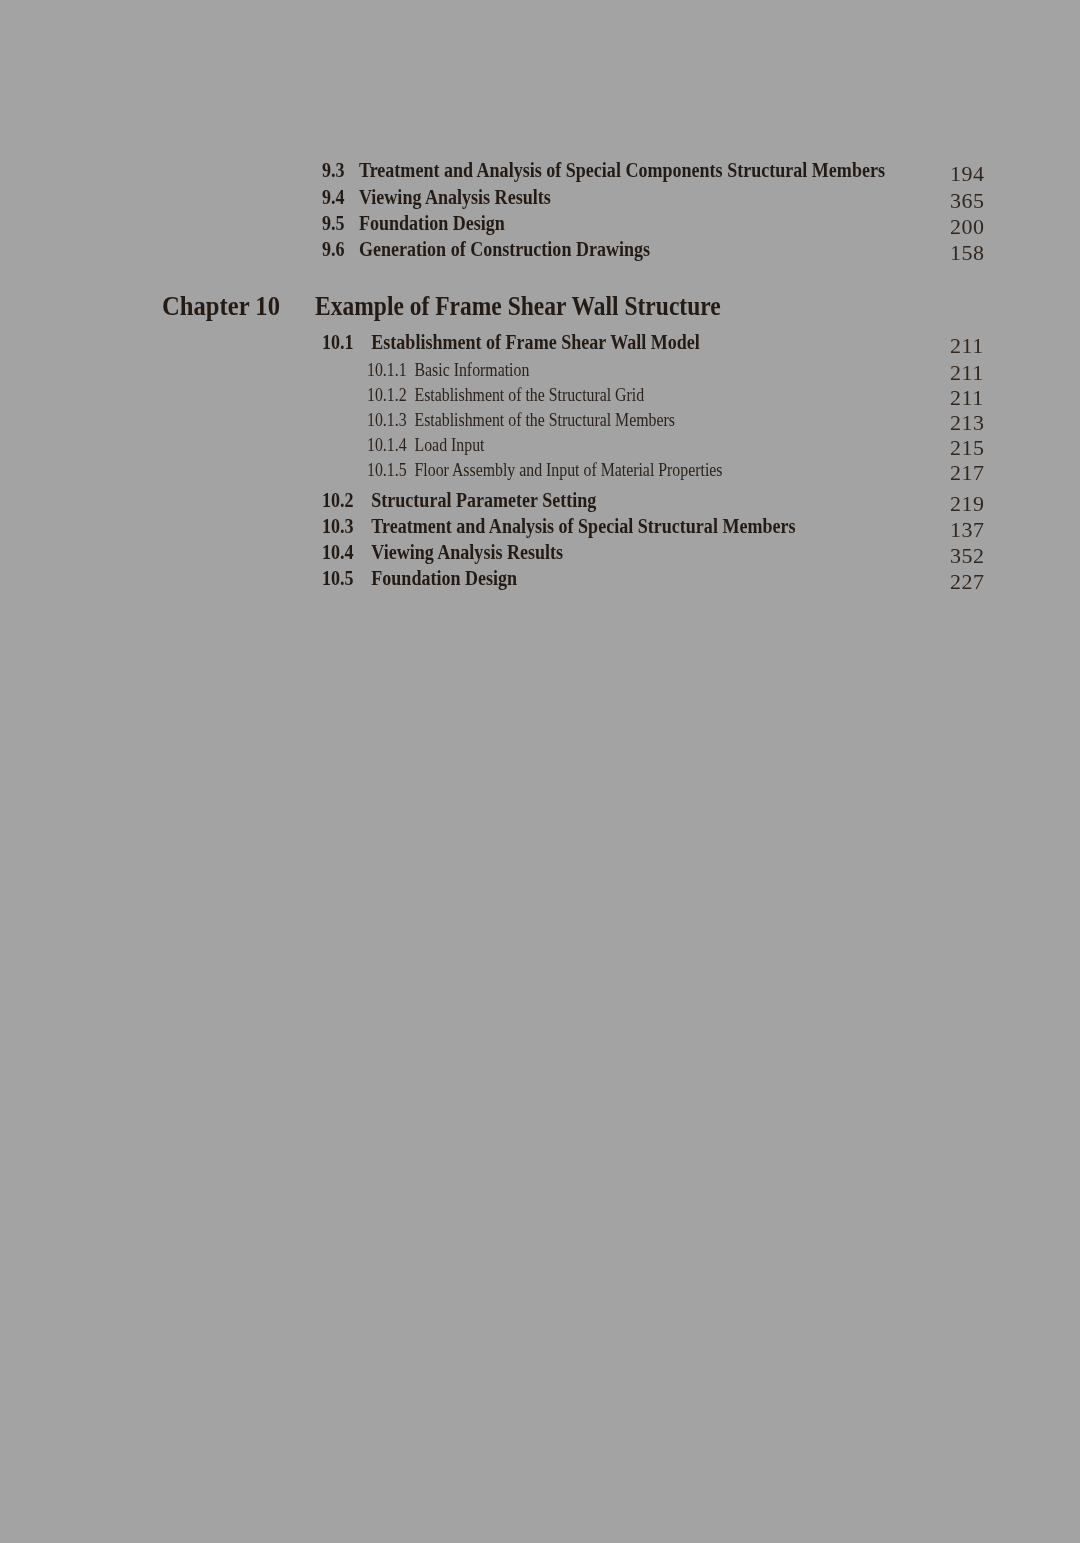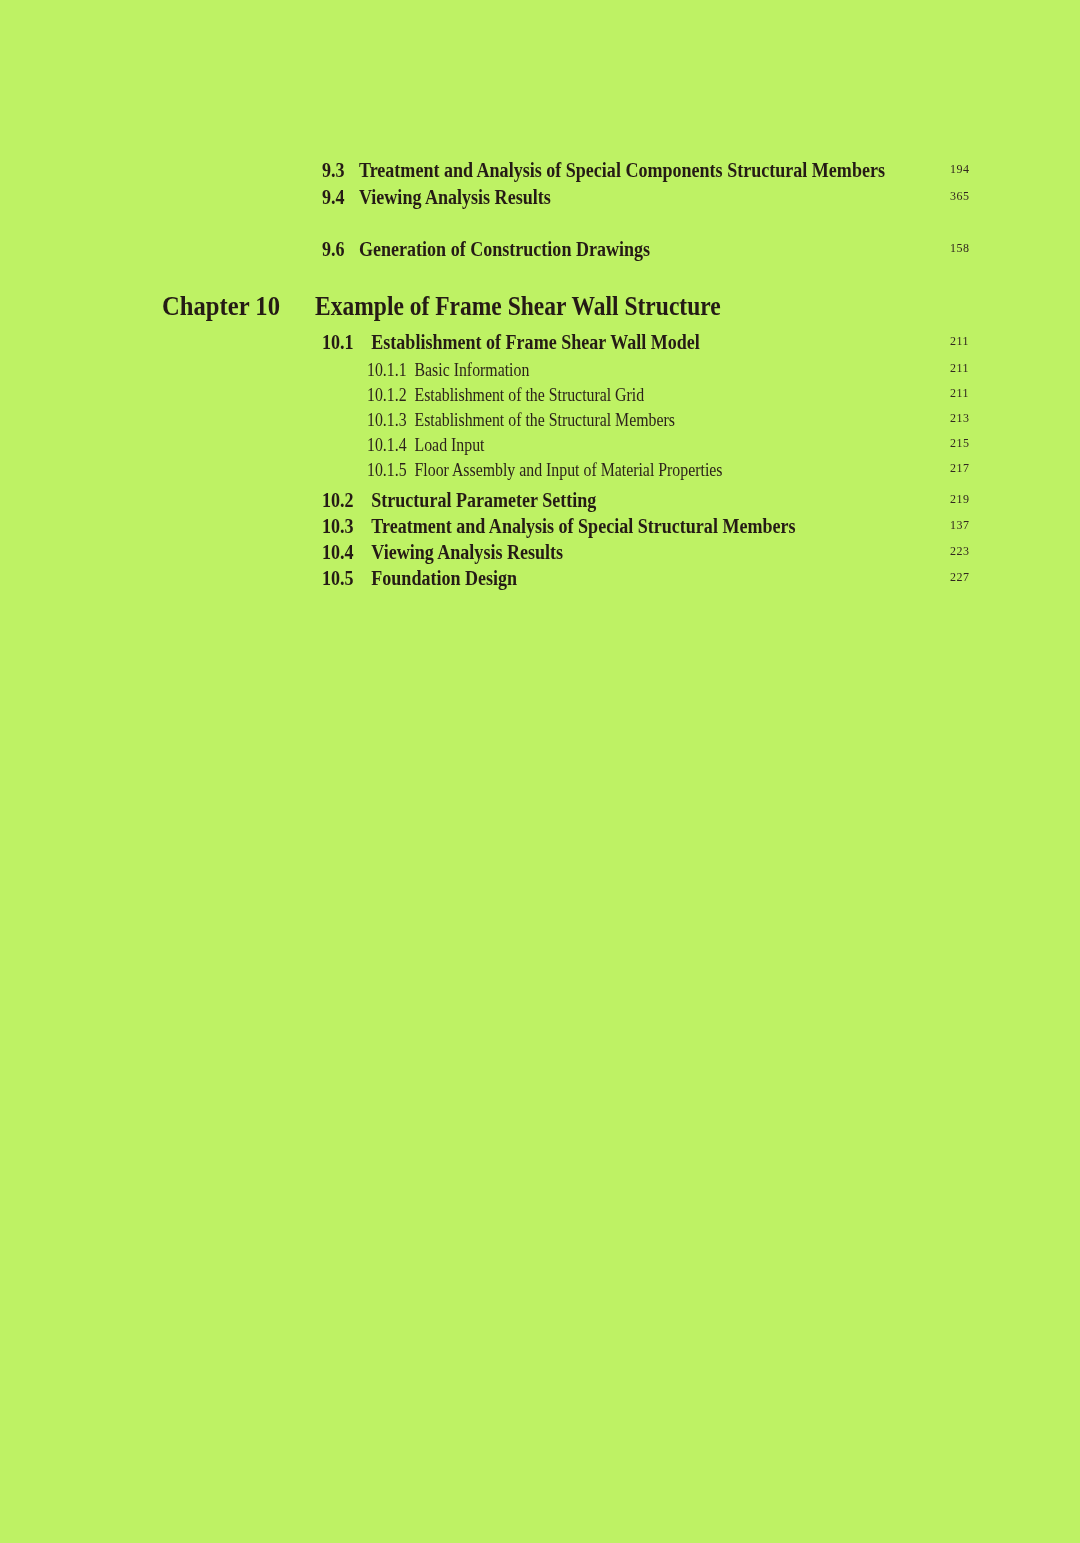--- a/index.html
+++ b/index.html
@@ -10,21 +10,21 @@
     width: 1080px;
     height: 1543px;
     background: #ffffff;
     position: relative;
     overflow: hidden;
     font-family: "Liberation Serif", "DejaVu Serif", serif;
   }
   .page {
     position: absolute;
     inset: 0;
-    background: #bef264;
+    background: #a3a3a3;
   }
   .row {
     position: absolute;
     left: 0;
     width: 1080px;
     white-space: nowrap;
   }
   .entry-text {
     display: inline-block;
     transform: scaleX(0.88);
@@ -48,21 +48,21 @@
     font-weight: normal;
     color: #2c221b;
     line-height: 1;
   }
   .l2 .entry-text { margin-left: 367px; }
   .l2 .num { display: inline-block; width: 54px; }
   
   .page-num {
     position: absolute;
     left: 950px;
-    font-size: 12px;
+    font-size: 22px;
     font-weight: normal;
     color: #32271f;
     letter-spacing: 0.5px;
   }
   .l1 .page-num { top: 3px; }
   .l2 .page-num { top: 1px; }
   
   .chapter-row {
     position: absolute;
     left: 0;
@@ -101,20 +101,24 @@
 <div class="page">
 
   <div class="row l1 n9" style="top:160px">
     <span class="entry-text"><span class="num">9.3</span><span class="title">Treatment and Analysis of Special Components Structural Members</span></span>
     <span class="page-num">194</span>
   </div>
   <div class="row l1 n9" style="top:187px">
     <span class="entry-text"><span class="num">9.4</span><span class="title">Viewing Analysis Results</span></span>
     <span class="page-num">365</span>
   </div>
+  <div class="row l1 n9" style="top:213px">
+    <span class="entry-text"><span class="num">9.5</span><span class="title">Foundation Design</span></span>
+    <span class="page-num">200</span>
+  </div>
   <div class="row l1 n9" style="top:239px">
     <span class="entry-text"><span class="num">9.6</span><span class="title">Generation of Construction Drawings</span></span>
     <span class="page-num">158</span>
   </div>
 
   <div class="chapter-row" style="top:292px">
     <span class="chapter-label">Chapter 10</span>
     <span class="chapter-title">Example of Frame Shear Wall Structure</span>
   </div>
 
@@ -145,20 +149,20 @@
   <div class="row l1 n10" style="top:490px">
     <span class="entry-text"><span class="num">10.2</span><span class="title">Structural Parameter Setting</span></span>
     <span class="page-num">219</span>
   </div>
   <div class="row l1 n10" style="top:516px">
     <span class="entry-text"><span class="num">10.3</span><span class="title">Treatment and Analysis of Special Structural Members</span></span>
     <span class="page-num">137</span>
   </div>
   <div class="row l1 n10" style="top:542px">
     <span class="entry-text"><span class="num">10.4</span><span class="title">Viewing Analysis Results</span></span>
-    <span class="page-num">223</span>
+    <span class="page-num">352</span>
   </div>
   <div class="row l1 n10" style="top:568px">
     <span class="entry-text"><span class="num">10.5</span><span class="title">Foundation Design</span></span>
     <span class="page-num">227</span>
   </div>
 
 </div>
 
 </body></html>

